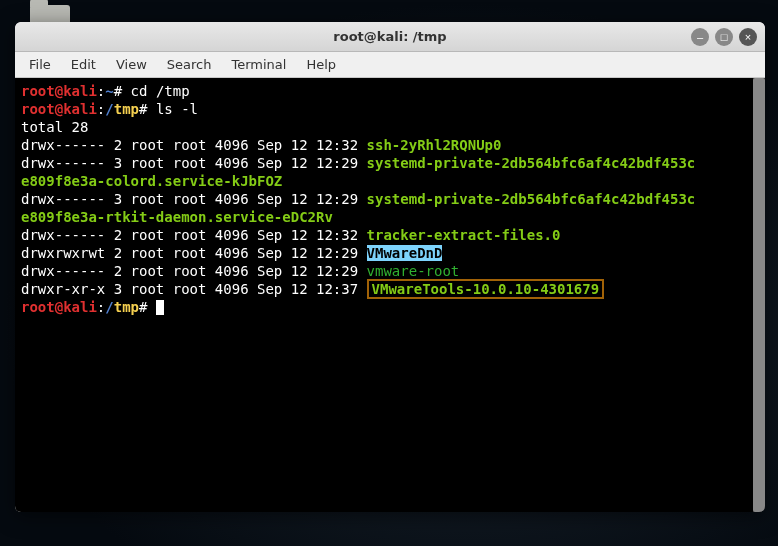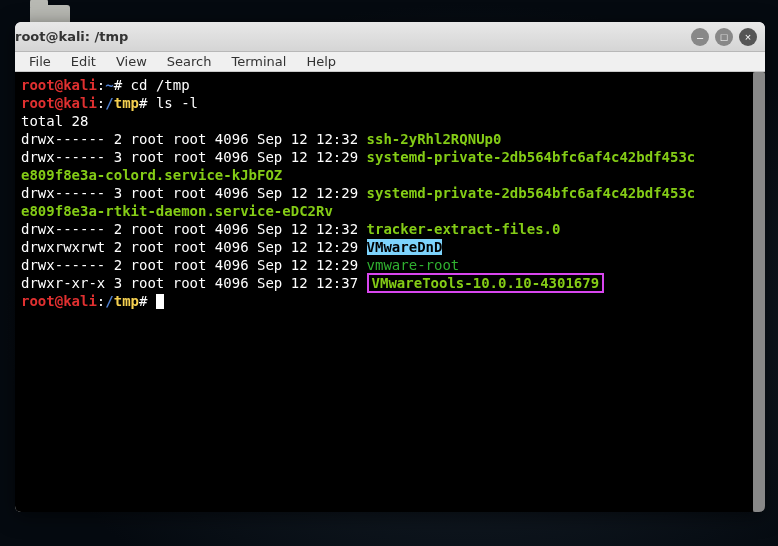--- a/index.html
+++ b/index.html
@@ -48,21 +48,21 @@
       display: flex;
       flex-direction: column;
       overflow: hidden;
     }
     .titlebar {
       height: 30px;
       background: linear-gradient(#e8e8e8, #d5d5d5);
       border-radius: 6px 6px 0 0;
       display: flex;
       align-items: center;
-      justify-content: flex-start;
+      justify-content: center;
       position: relative;
       border-bottom: 1px solid #b8b8b8;
     }
     .title-text {
       font-family: "DejaVu Sans", sans-serif;
       font-size: 13px;
       font-weight: bold;
       color: #333;
     }
     .window-controls {
@@ -79,21 +79,21 @@
       display: flex;
       align-items: center;
       justify-content: center;
       cursor: pointer;
       color: #fff;
       font-size: 11px;
       font-family: sans-serif;
     }
     .win-btn.close { background: #555; }
     .menubar {
-      height: 20px;
+      height: 26px;
       background: #f0f0f0;
       border-bottom: 1px solid #c8c8c8;
       display: flex;
       align-items: center;
       padding: 0 4px;
       gap: 0;
       font-family: "DejaVu Sans", sans-serif;
       font-size: 13px;
     }
     .menu-item {
@@ -131,21 +131,21 @@
       color: #fff;
       white-space: pre;
     }
     .prompt-user { color: #e03030; font-weight: bold; }
     .prompt-sep { color: #fff; }
     .prompt-path { color: #5080d0; font-weight: bold; }
     .prompt-tmp { color: #f5d050; font-weight: bold; }
     .dir-blue { color: #84cc16; font-weight: bold; }
     .dir-green { color: #30b030; font-weight: normal; }
     .dir-hl { background: #7dd3fc; color: #000; font-weight: bold; }
-    .red-box { border: 2px solid #d946ef; padding: 0 3px; }
+    .red-box { border: 2px solid #a16207; padding: 0 3px; }
     .cursor {
       display: inline-block;
       width: 8px;
       height: 15px;
       background: #fff;
       vertical-align: text-bottom;
     }
   </style>
 </head>
 <body>

